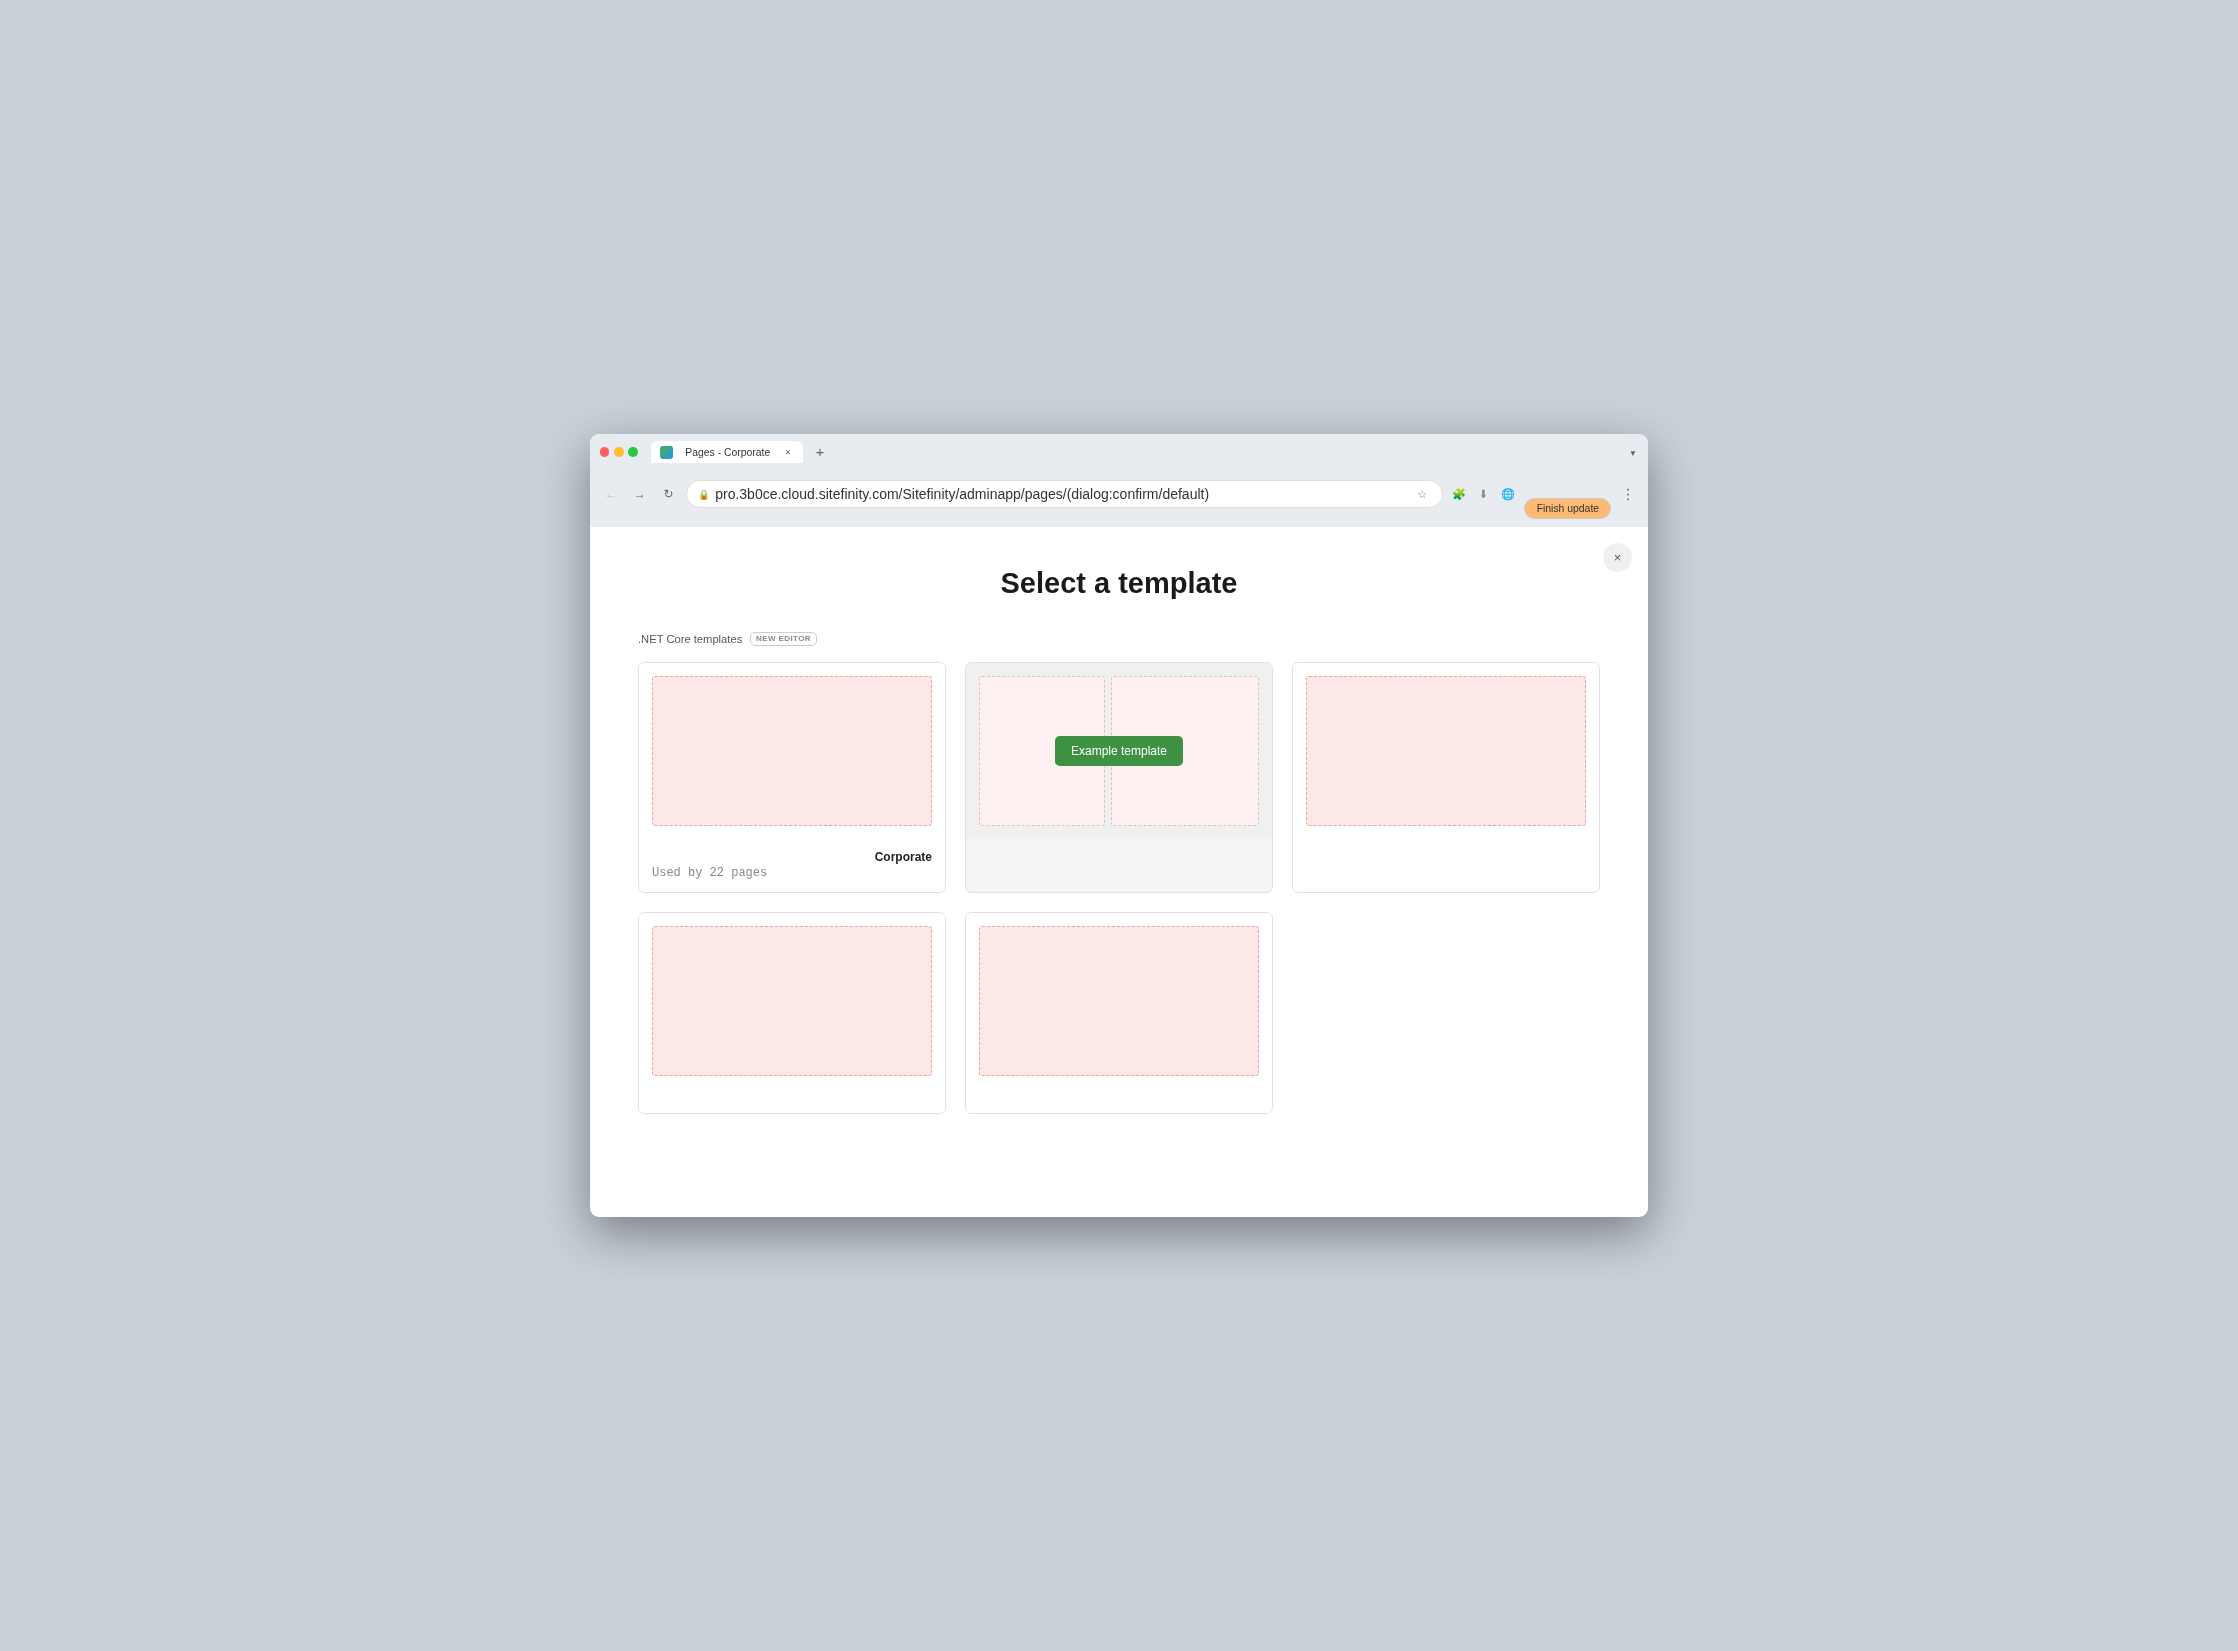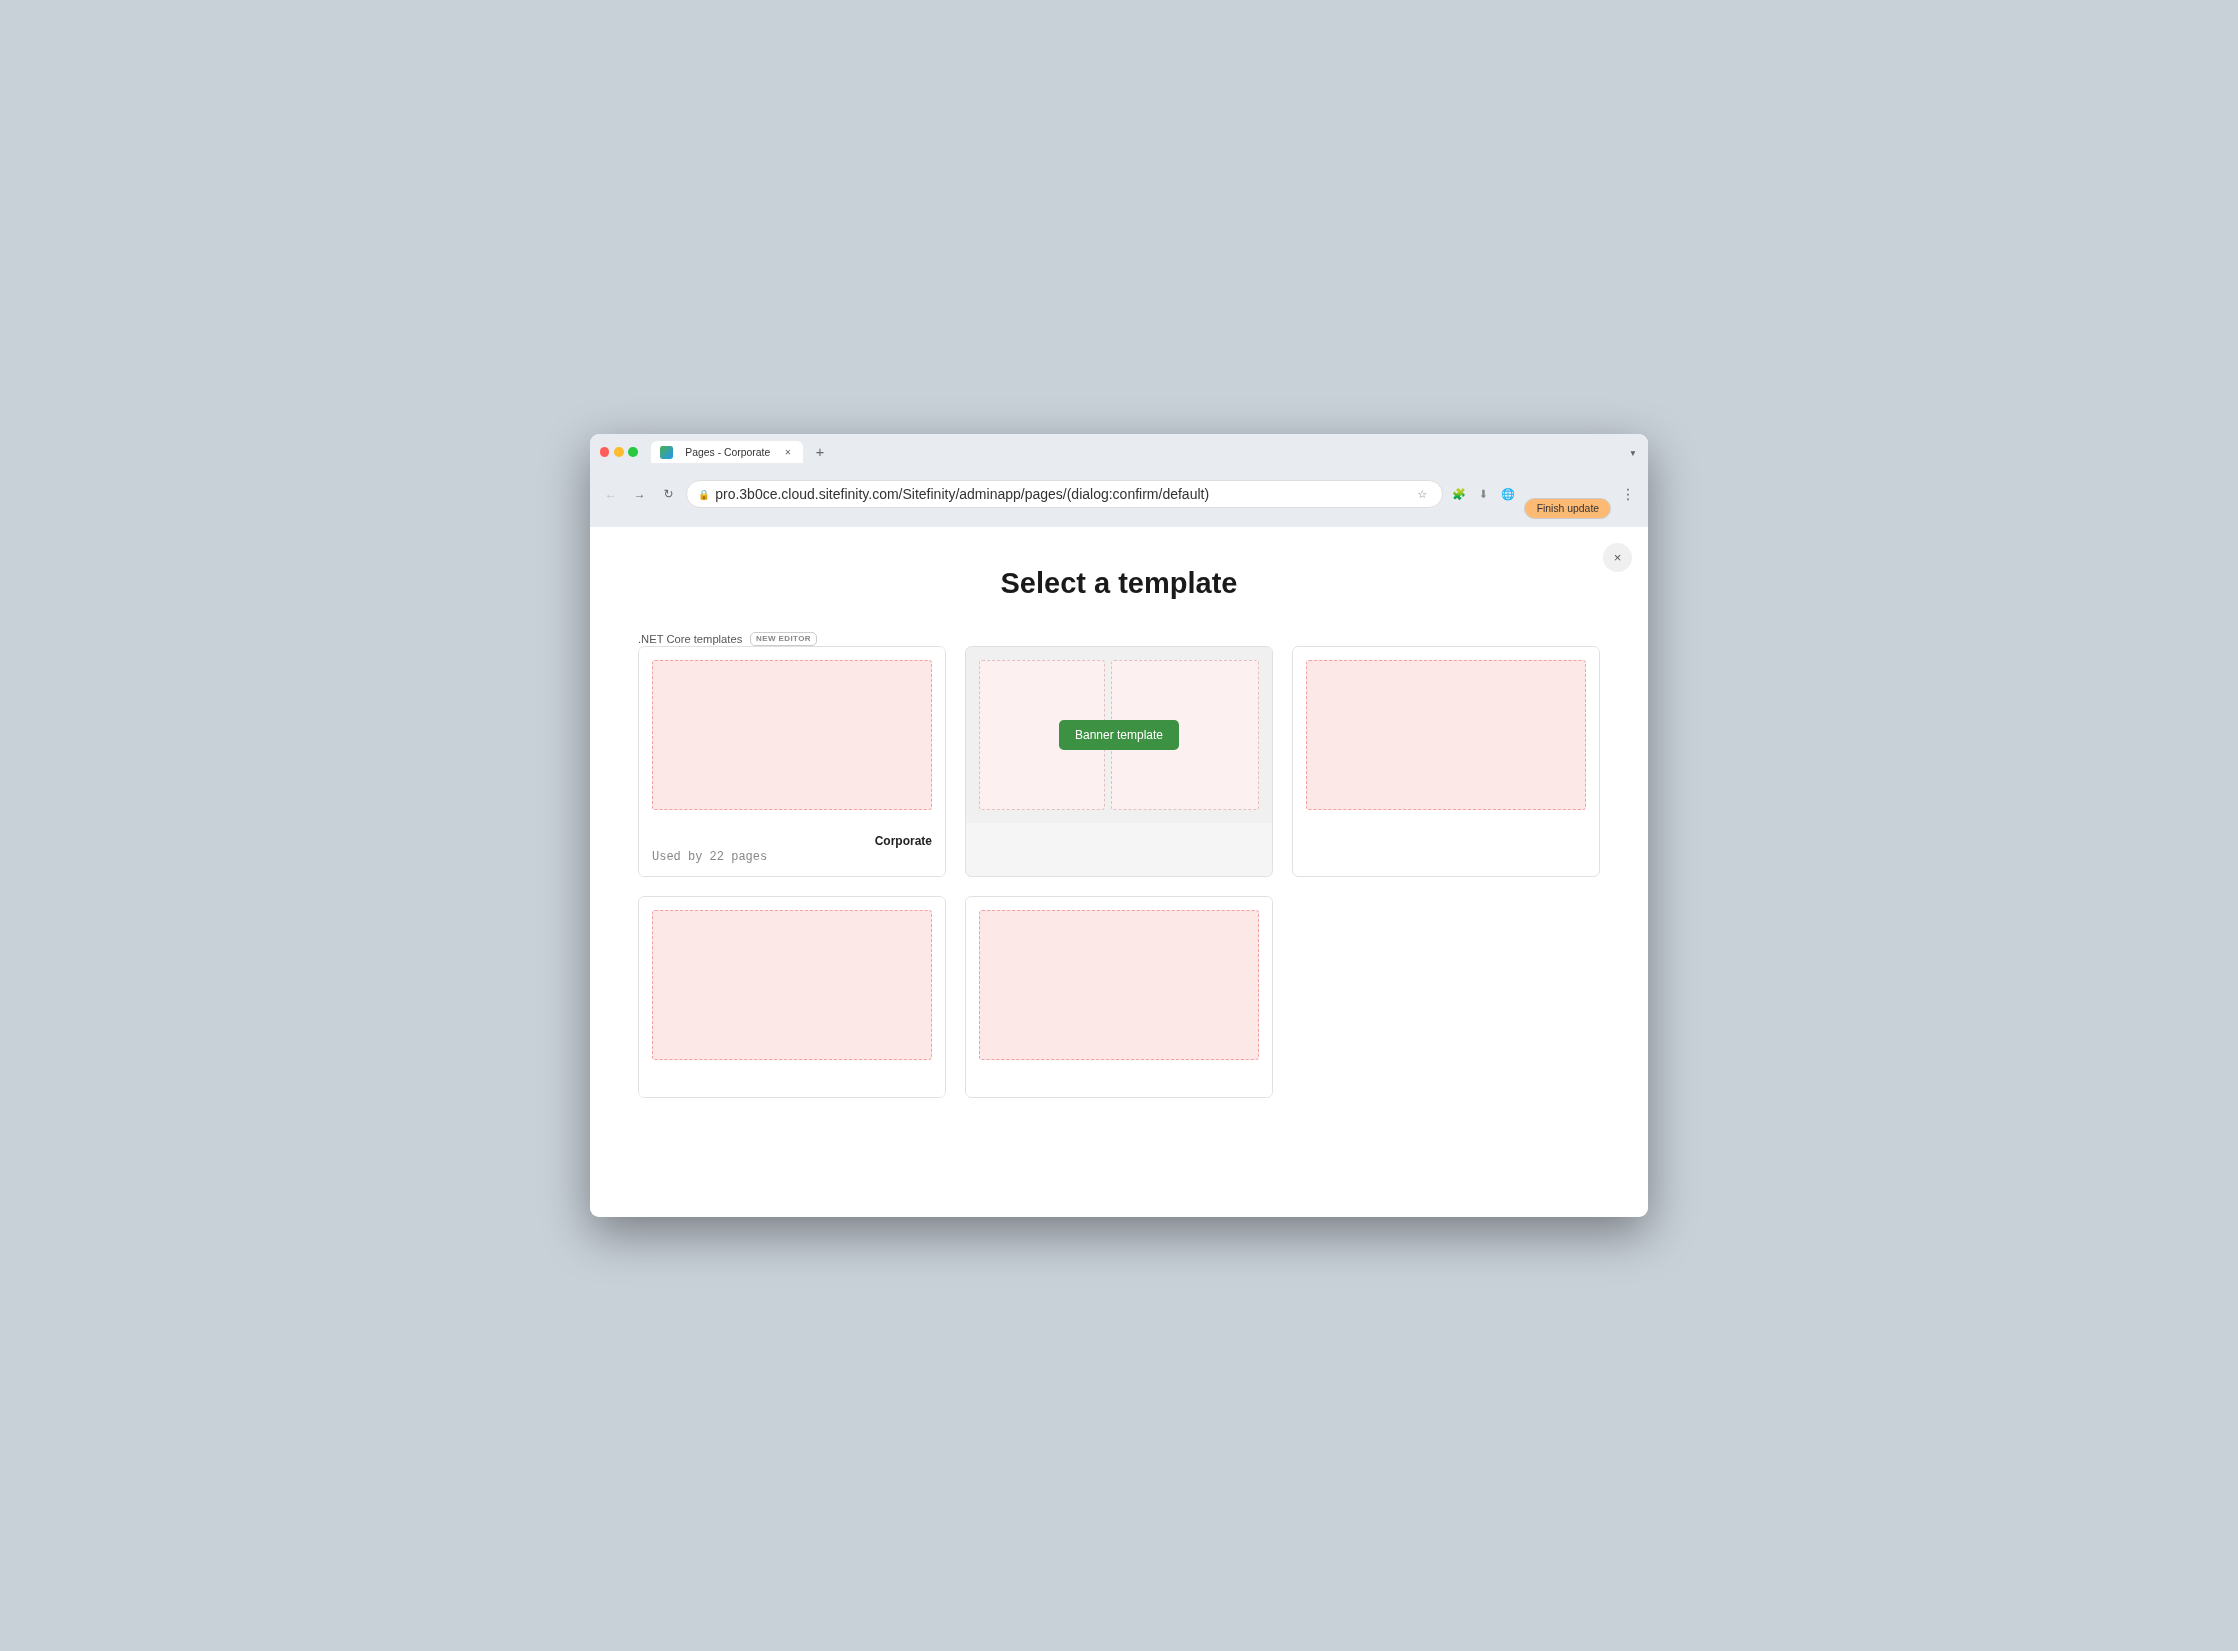--- a/index.html
+++ b/index.html
@@ -221,20 +221,21 @@
       font-size: 29px;
       font-weight: 700;
       color: #1a1a1a;
       margin: 24px 0 32px;
     }
 
     .section-label {
       display: flex;
       align-items: center;
       gap: 8px;
+      margin-bottom: 16px;
     }
 
     .section-label-text {
       font-size: 11.2px;
       color: #555;
     }
 
     .new-editor-badge {
       font-size: 8px;
       font-weight: 600;
@@ -463,21 +464,21 @@
         </div>
       </div>
 
 
       <div class="template-card hovered">
         <div class="template-preview">
           <div class="preview-new-example">
             <div class="col-left"></div>
             <div class="col-right"></div>
           </div>
-          <button class="select-template-btn">Banner template</button>
+          <button class="select-template-btn">Example template</button>
         </div>
       </div>
 
       <div class="template-card">
         <div class="template-preview">
           <div class="preview-empty"></div>
         </div>
         <div class="template-info">
           <div class="template-name"></div>
           <div class="template-usage"></div>

